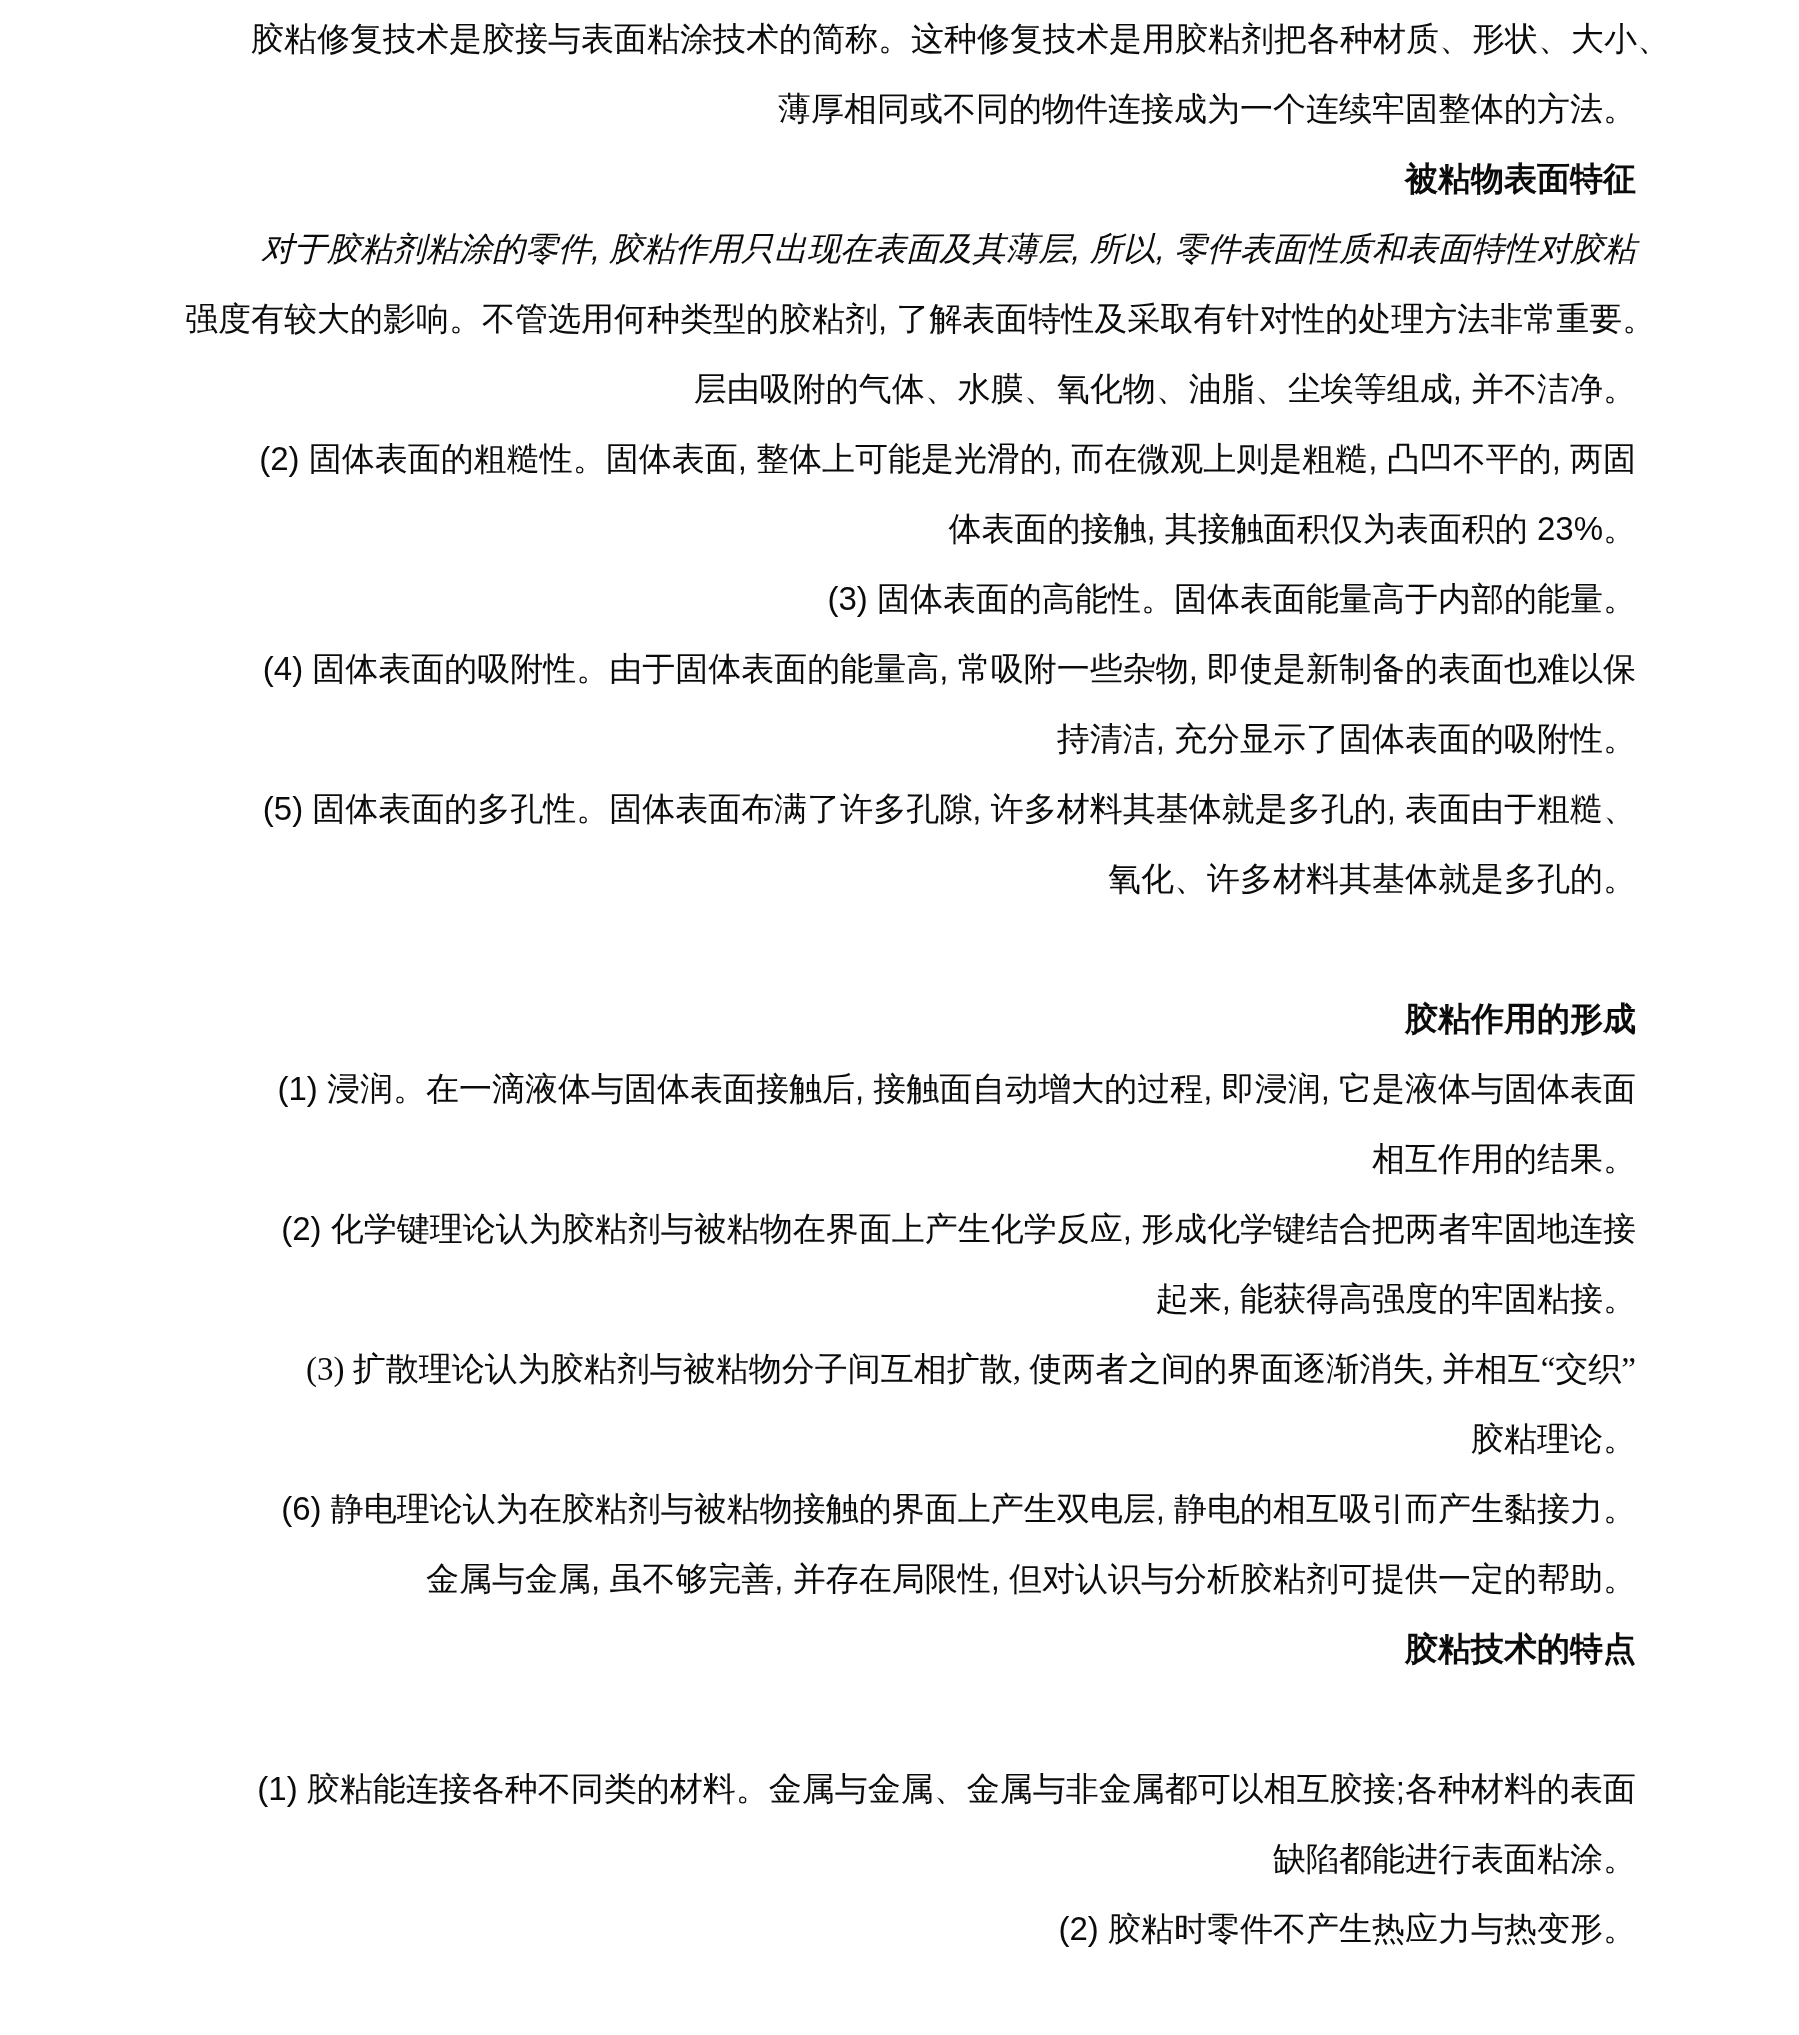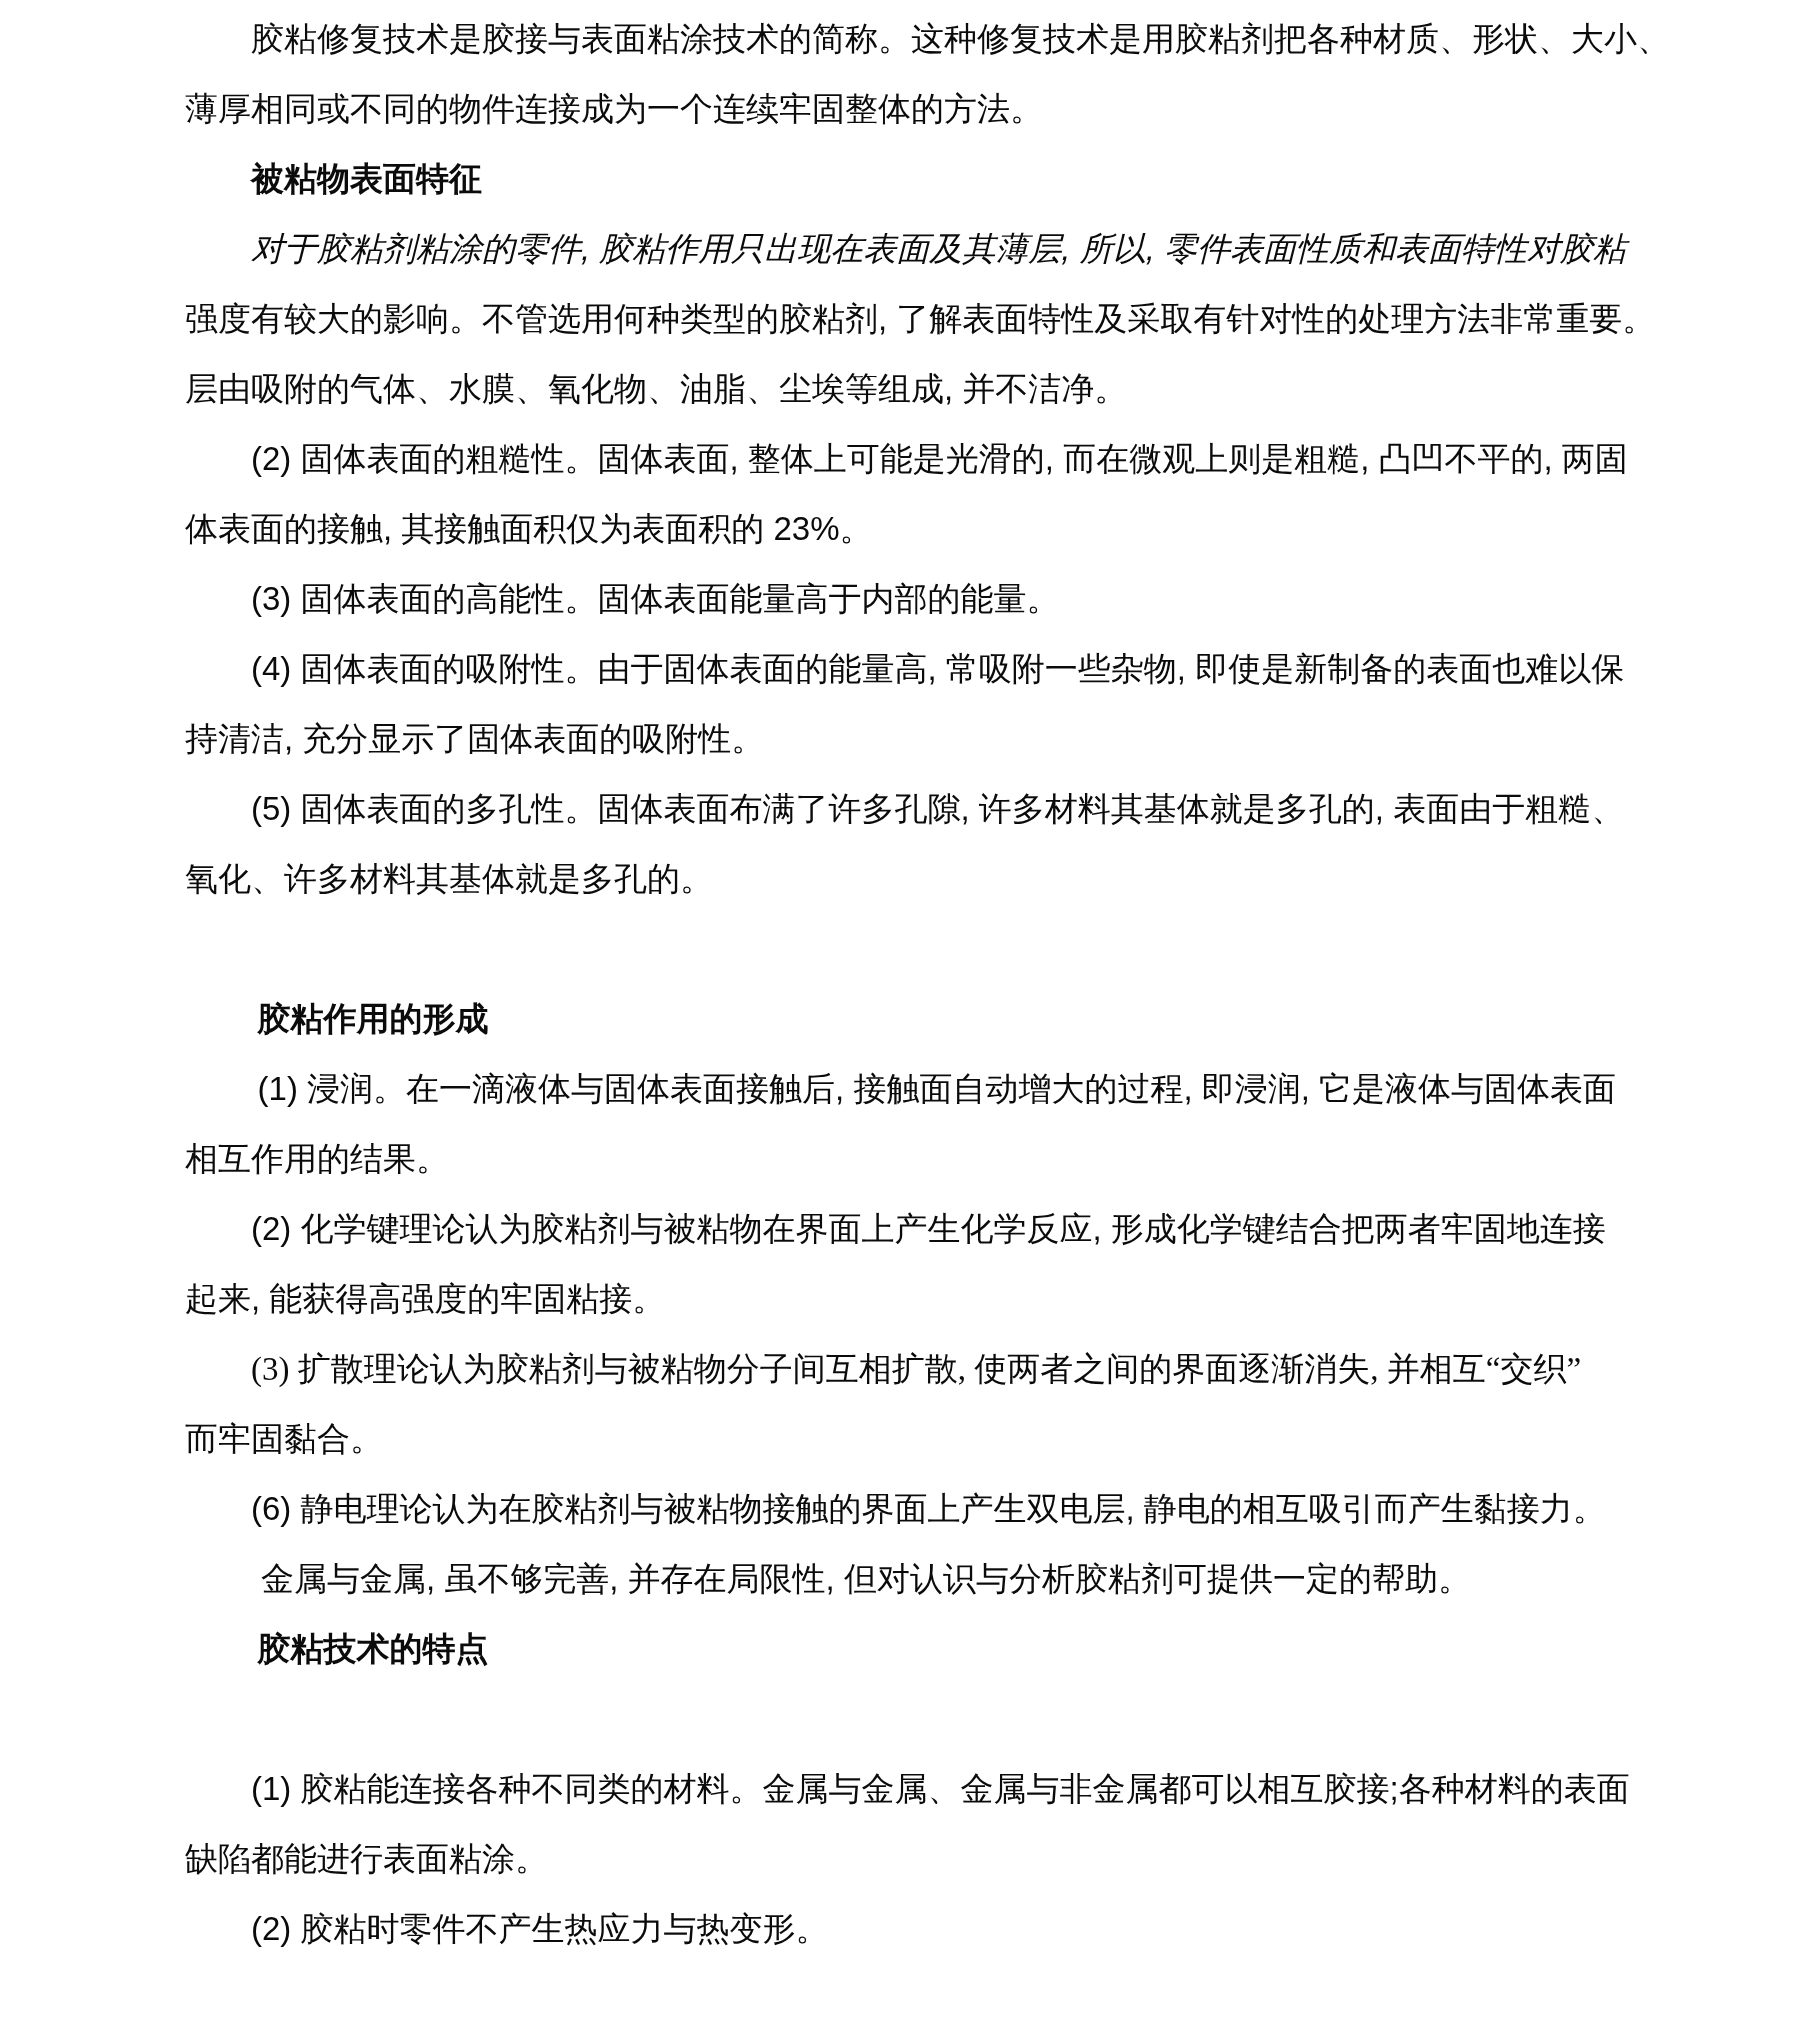--- a/index.html
+++ b/index.html
@@ -28,42 +28,42 @@
   .line.heading {
     font-weight: bold;
   }
   .line.blank {
     
   }
 </style>
 </head>
 <body>
 
-<div class="page" id="page" style="background: rgb(255, 255, 255); color: rgb(11, 11, 11);">
+<div class="page" id="page" style="background: rgb(255, 255, 255); color: rgb(11, 11, 11); text-align: right;">
     <div class="line body" style="text-indent: 2em;">胶粘修复技术是胶接与表面粘涂技术的简称。这种修复技术是用胶粘剂把各种材质、形状、大小、</div>
     <div class="line body" style="text-indent: 0em;">薄厚相同或不同的物件连接成为一个连续牢固整体的方法。</div>
     <div class="line heading" style="text-indent: 2em;">被粘物表面特征</div>
     <div class="line body" style="text-indent: 2em; font-style: italic;">对于胶粘剂粘涂的零件, 胶粘作用只出现在表面及其薄层, 所以, 零件表面性质和表面特性对胶粘</div>
     <div class="line body" style="text-indent: 0em;">强度有较大的影响。不管选用何种类型的胶粘剂, 了解表面特性及采取有针对性的处理方法非常重要。</div>
     <div class="line body" style="text-indent: 0em;">层由吸附的气体、水膜、氧化物、油脂、尘埃等组成, 并不洁净。</div>
     <div class="line body" style="text-indent: 2em;">(2) 固体表面的粗糙性。固体表面, 整体上可能是光滑的, 而在微观上则是粗糙, 凸凹不平的, 两固</div>
     <div class="line body" style="text-indent: 0em;">体表面的接触, 其接触面积仅为表面积的 23%。</div>
     <div class="line body" style="text-indent: 2em;">(3) 固体表面的高能性。固体表面能量高于内部的能量。</div>
     <div class="line body" style="text-indent: 2em;">(4) 固体表面的吸附性。由于固体表面的能量高, 常吸附一些杂物, 即使是新制备的表面也难以保</div>
     <div class="line body" style="text-indent: 0em;">持清洁, 充分显示了固体表面的吸附性。</div>
     <div class="line body" style="text-indent: 2em;">(5) 固体表面的多孔性。固体表面布满了许多孔隙, 许多材料其基体就是多孔的, 表面由于粗糙、</div>
     <div class="line body" style="text-indent: 0em;">氧化、许多材料其基体就是多孔的。</div>
     <div class="line blank" style="text-indent: 0em;">&nbsp;</div>
     <div class="line heading" style="text-indent: 2.2em;">胶粘作用的形成</div>
     <div class="line body" style="text-indent: 2.2em;">(1) 浸润。在一滴液体与固体表面接触后, 接触面自动增大的过程, 即浸润, 它是液体与固体表面</div>
     <div class="line body" style="text-indent: 0em;">相互作用的结果。</div>
     <div class="line body" style="text-indent: 2em;">(2) 化学键理论认为胶粘剂与被粘物在界面上产生化学反应, 形成化学键结合把两者牢固地连接</div>
     <div class="line body" style="text-indent: 0em;">起来, 能获得高强度的牢固粘接。</div>
     <div class="line body" style="text-indent: 2em; font-family: Liberation Serif, serif;">(3) 扩散理论认为胶粘剂与被粘物分子间互相扩散, 使两者之间的界面逐渐消失, 并相互“交织”</div>
-    <div class="line body" style="text-indent: 0em;">而牢固黏合。</div>
+    <div class="line body" style="text-indent: 0em;">胶粘理论。</div>
     <div class="line body" style="text-indent: 2em;">(6) 静电理论认为在胶粘剂与被粘物接触的界面上产生双电层, 静电的相互吸引而产生黏接力。</div>
     <div class="line body" style="text-indent: 2.3em;">金属与金属, 虽不够完善, 并存在局限性, 但对认识与分析胶粘剂可提供一定的帮助。</div>
     <div class="line heading" style="text-indent: 2.2em;">胶粘技术的特点</div>
     <div class="line blank" style="text-indent: 0em;">&nbsp;</div>
     <div class="line body" style="text-indent: 2em;">(1) 胶粘能连接各种不同类的材料。金属与金属、金属与非金属都可以相互胶接;各种材料的表面</div>
     <div class="line body" style="text-indent: 0em;">缺陷都能进行表面粘涂。</div>
     <div class="line body" style="text-indent: 2em;">(2) 胶粘时零件不产生热应力与热变形。</div>
   </div>
 
 

